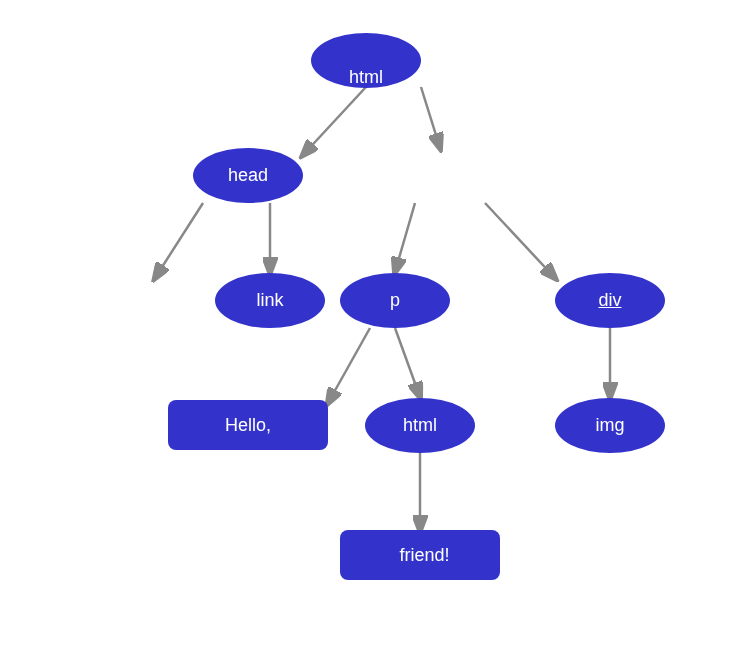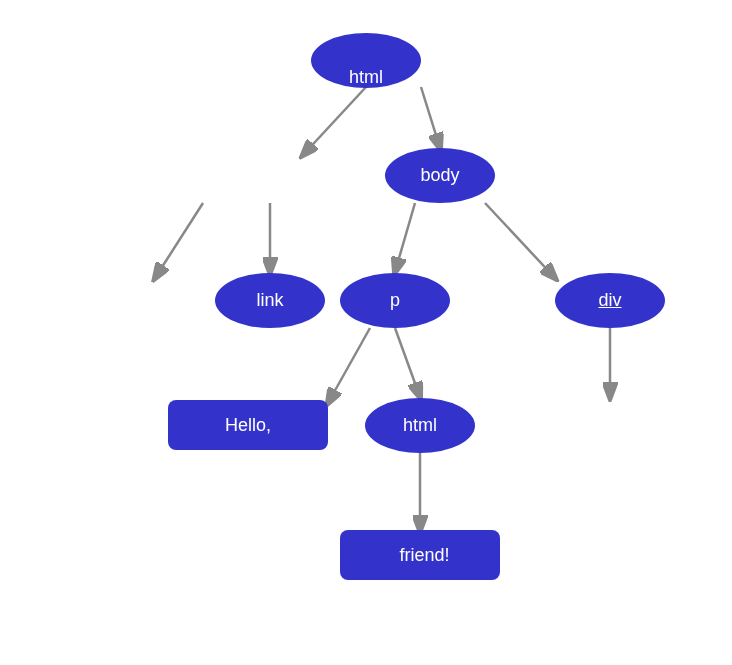--- a/index.html
+++ b/index.html
@@ -84,24 +84,24 @@
 
     <line x1="610" y1="328" x2="610" y2="397" marker-end="url(#arrowhead)"></line>
 
     <line x1="420" y1="453" x2="420" y2="530" marker-end="url(#arrowhead)"></line>
   </svg>
 
   <div class="node ellipse" style="left: calc(366px - 55px); top: calc(60px - 27px); align-items: flex-end;">
     <span>html</span>
   </div>
 
+  <div class="node ellipse" style="left: calc(248px - 55px); top: calc(175px - 27px);">
+    <span>head</span>
+  </div>
 
-  <div class="node ellipse" style="left: calc(440px - 55px); top: calc(175px - 27px);">
-    <span>body</span>
-  </div>
 
 
   <div class="node ellipse" style="left: calc(270px - 55px); top: calc(300px - 27px);">
     <span>link</span>
   </div>
 
   <div class="node ellipse" style="left: calc(395px - 55px); top: calc(300px - 27px);">
     <span>p</span>
   </div>
 
@@ -110,17 +110,20 @@
   </div>
 
   <div class="node rect" style="left: calc(248px - 80px); top: calc(425px - 25px);">
     <span>Hello,</span>
   </div>
 
   <div class="node ellipse" style="left: calc(420px - 55px); top: calc(425px - 27px);">
     <span>html</span>
   </div>
 
+  <div class="node ellipse" style="left: calc(610px - 55px); top: calc(425px - 27px);">
+    <span>img</span>
+  </div>
 
   <div class="node rect" style="left: calc(420px - 80px); top: calc(555px - 25px); padding-left: 9px;">
     <span>friend!</span>
   </div>
 </div>
 
 </body></html>

